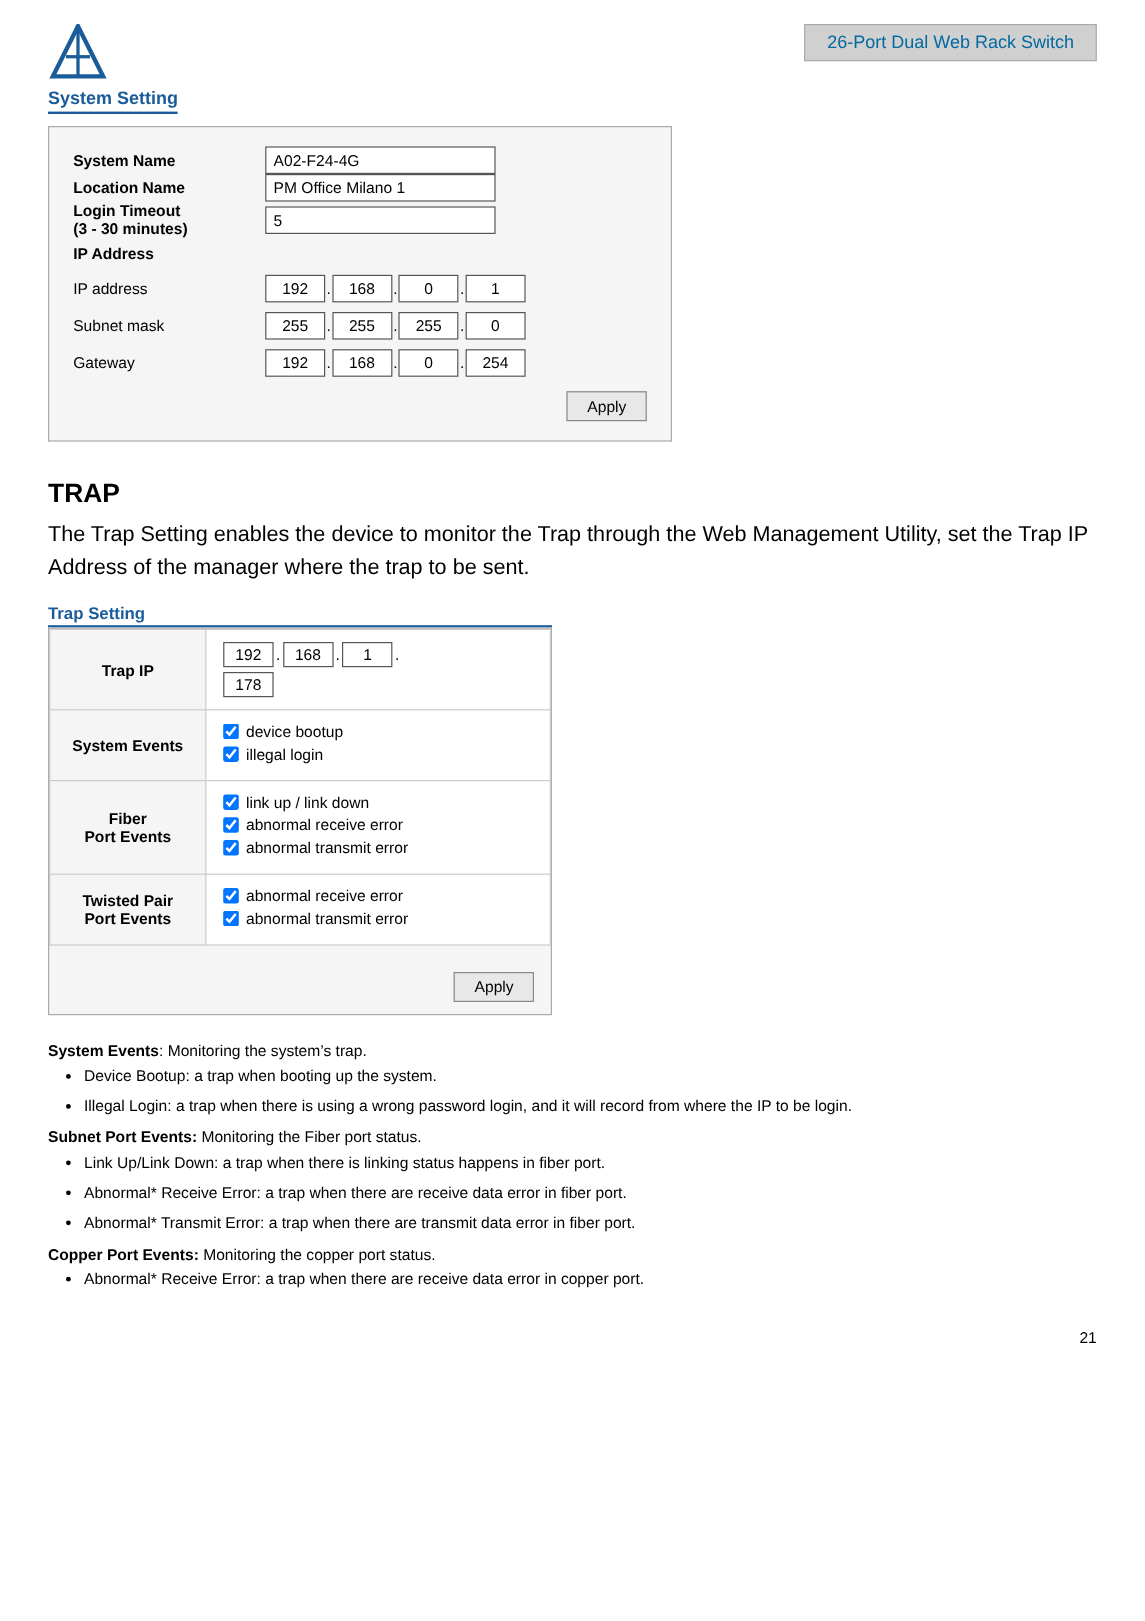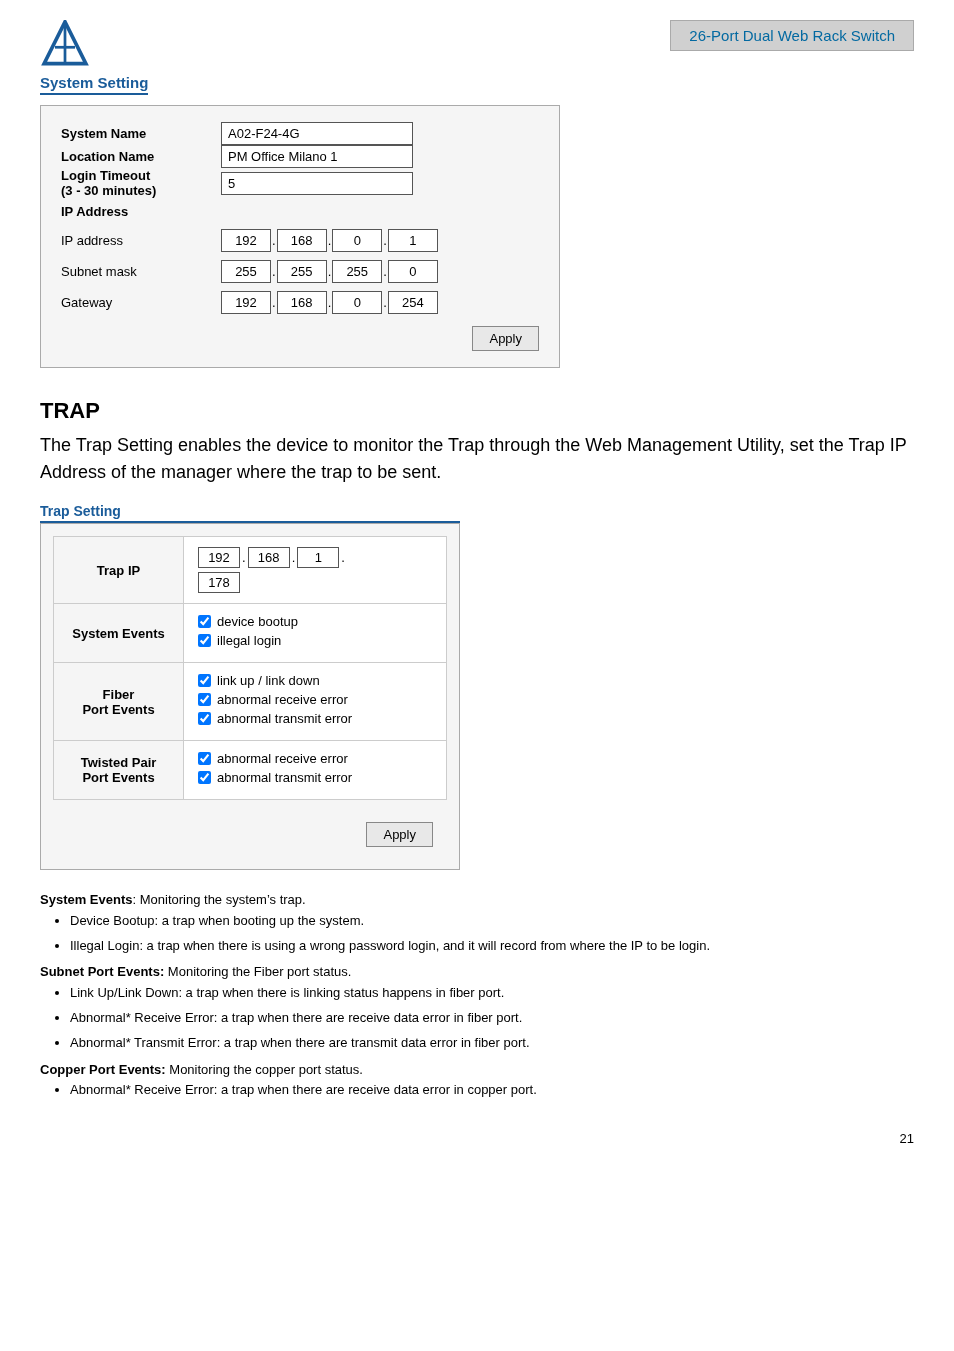--- a/index.html
+++ b/index.html
@@ -144,21 +144,21 @@
       width: 420px;
       margin-bottom: 0;
       margin-top: 17px;
     }
 
     
     .trap-box {
       border: 1px solid #aaa;
       width: 420px;
       background: #f5f5f5;
-      padding: 12px;
+      padding: 0;
     }
     .trap-table {
       width: 100%;
       border-collapse: collapse;
     }
     .trap-table td {
       border: 1px solid #ccc;
       padding: 10px 14px;
       vertical-align: top;
       font-size: 13px;

